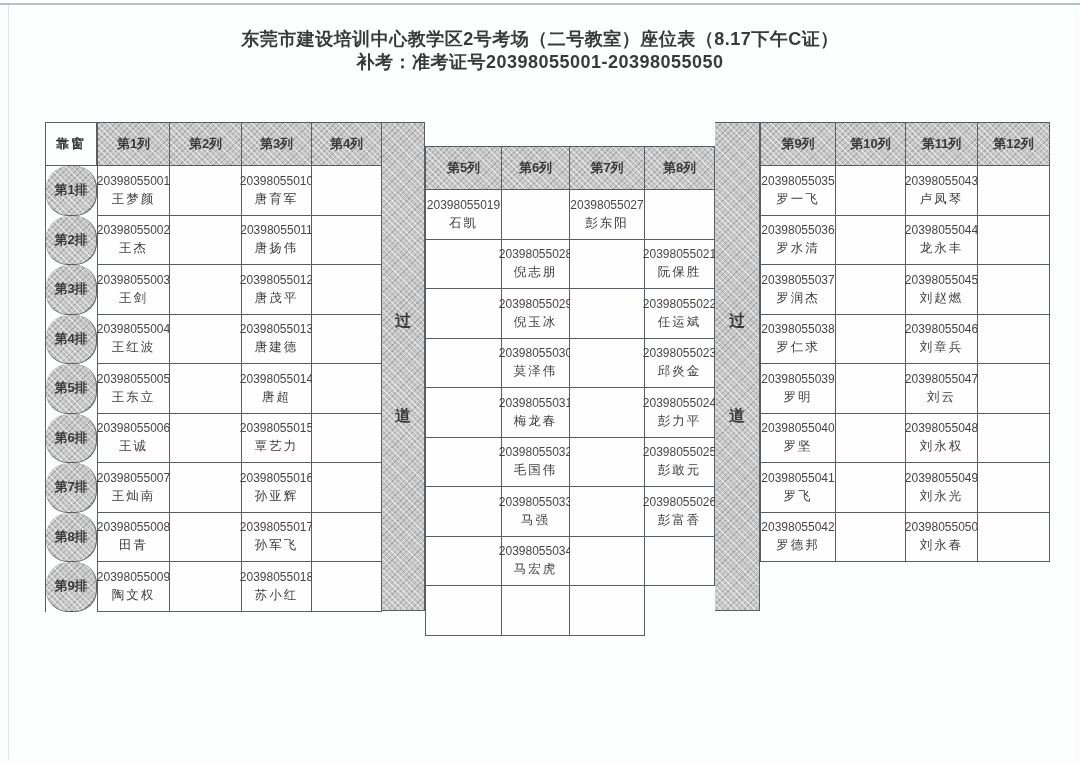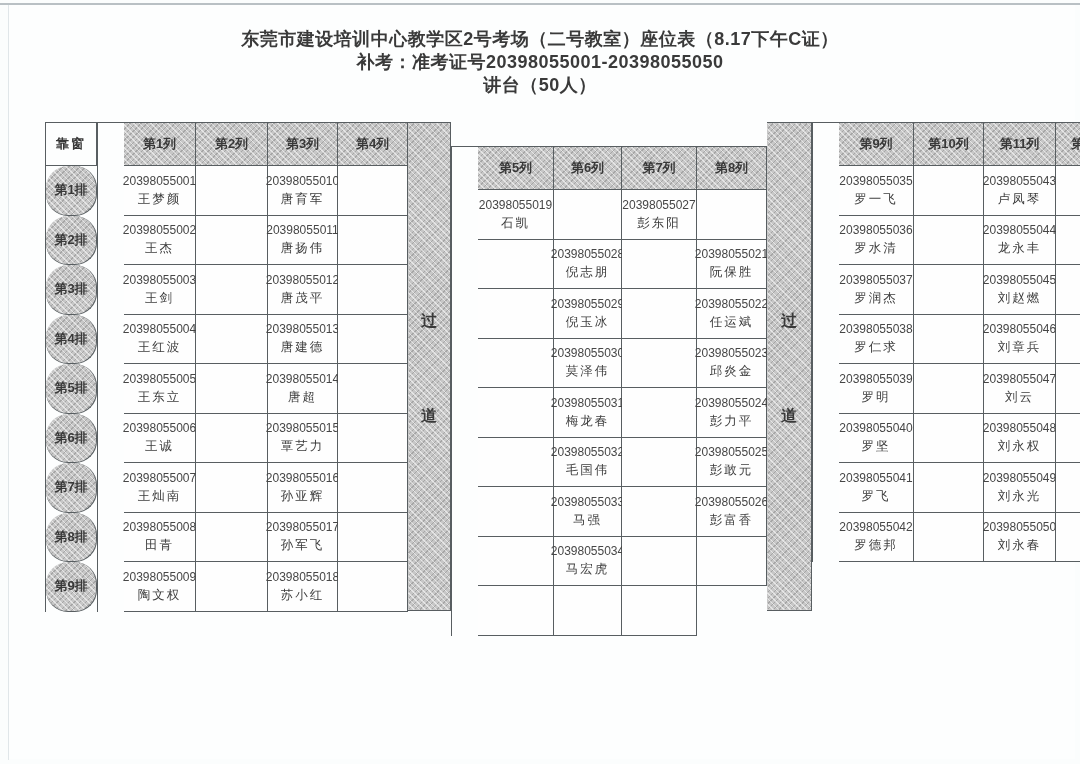--- a/index.html
+++ b/index.html
@@ -28,21 +28,21 @@
     background-color:#c7c7c7;
     background-image:
       repeating-linear-gradient(45deg, rgba(255,255,255,.55) 0 1px, rgba(255,255,255,0) 1px 4px),
       repeating-linear-gradient(135deg, rgba(88,88,88,.30) 0 1px, rgba(88,88,88,0) 1px 4px);
   }
 
   .rowhead-col { display:grid; grid-template-columns:51px; grid-template-rows:43px repeat(9,49.5px); width:52px; }
   .corner-cell { background:#fdfefe; font-size:13px; font-weight:bold; letter-spacing:2px; }
   .rowhead-cell { font-size:13px; font-weight:bold;border-radius:22px; }
 
-  .group { display:grid;padding-left:26px; }
+  .group { display:grid; }
   .group-1 { grid-template-columns:72px 72px 70px 70px; grid-template-rows:43px repeat(9,49.5px); }
   .group-2 { grid-template-columns:76px 68px 75px 70px; grid-template-rows:43px repeat(9,49.5px);margin-top:24px; }
   .group-3 { grid-template-columns:75px 70px 72px 72px; grid-template-rows:43px repeat(8,49.5px); }
 
   .colhead-cell { font-size:13px; font-weight:bold; }
   .seat-cell { background:#fefefe; }
   .seat-id   { font-size:12px; color:#464646; line-height:15px; letter-spacing:0; }
   .seat-name { font-size:12.5px; color:#3c3c3c; line-height:16px; letter-spacing:2px; margin-top:2px; }
 
   .aisle { position:relative; width:43px; height:489px;
@@ -56,21 +56,20 @@
 </head>
 <body>
 
 <div class="scan-top-line"></div>
 <div class="scan-left-line"></div>
 <div class="page"></div>
 
 <div class="title-block">
   <div class="title-line">东莞市建设培训中心教学区2号考场（二号教室）座位表（8.17下午C证）</div>
   <div class="title-line">补考：准考证号20398055001-20398055050</div>
-  <div class="title-line">讲台（50人）</div>
 </div>
 
 <div class="table-wrap">
     <div class="rowhead-col col-block">
       <div class="cell corner-cell">靠窗</div>
       <div class="cell rowhead-cell shaded">第1排</div>
       <div class="cell rowhead-cell shaded">第2排</div>
       <div class="cell rowhead-cell shaded">第3排</div>
       <div class="cell rowhead-cell shaded">第4排</div>
       <div class="cell rowhead-cell shaded">第5排</div>

